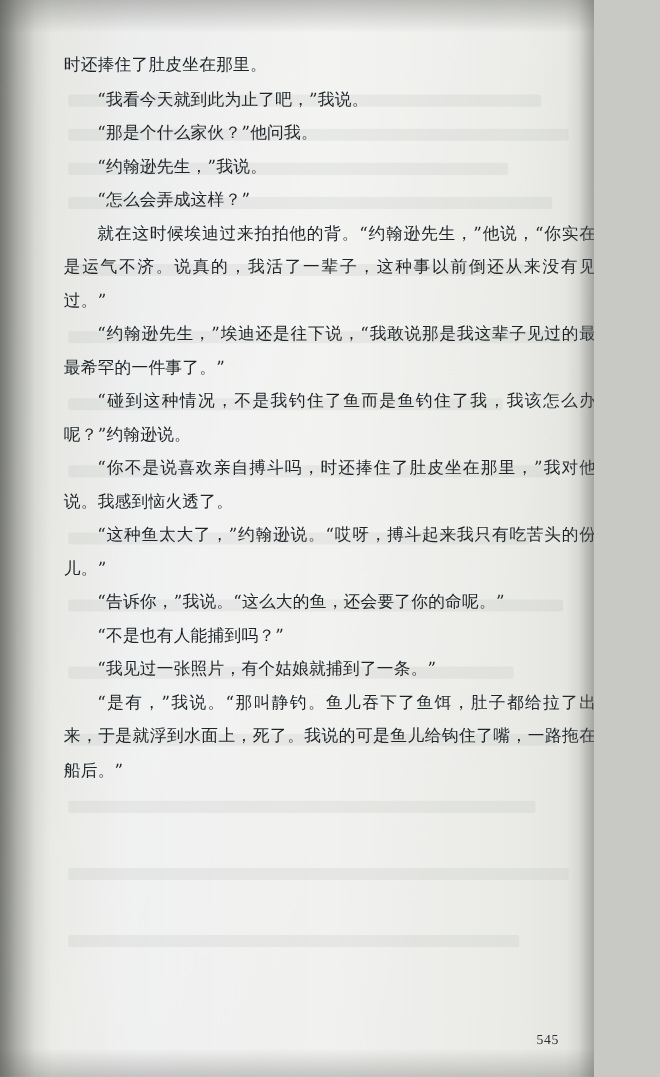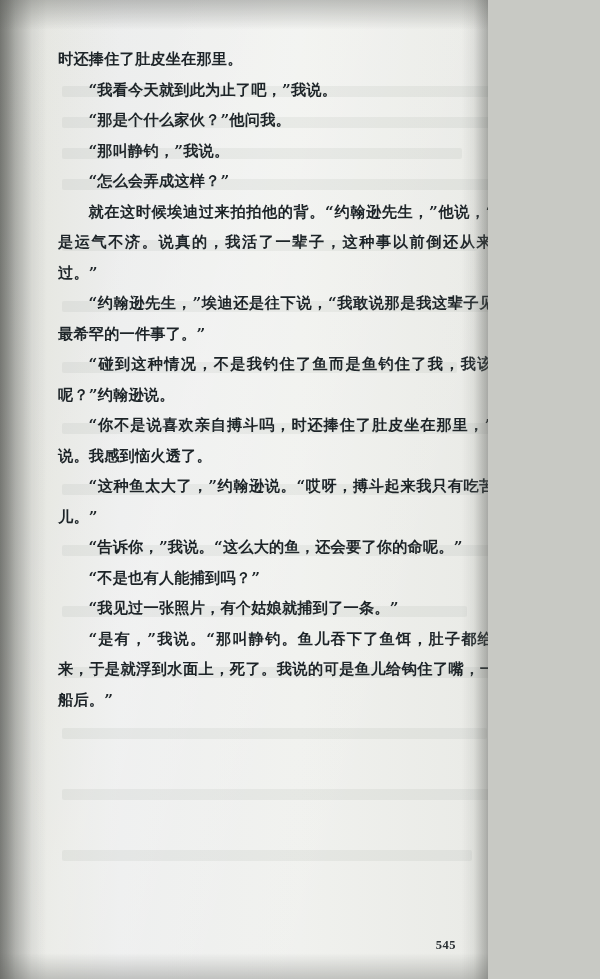--- a/index.html
+++ b/index.html
@@ -8,21 +8,21 @@
   }
   body {
     width: 600px;
     height: 979px;
     background: #c8c9c4;
     font-family: "DejaVu Serif", "Liberation Serif", serif;
     overflow: hidden;
   }
   .page {
     position: relative;
-    width: 488px;
+    width: 540px;
     height: 979px;
     box-sizing: border-box;
     background:
       linear-gradient(105deg,
         rgba(255,255,255,0.00) 0%,
         rgba(255,255,255,0.06) 22%,
         rgba(255,255,255,0.22) 40%,
         rgba(255,255,255,0.10) 58%,
         rgba(255,255,255,0.00) 80%),
       linear-gradient(90deg,
@@ -30,21 +30,20 @@
         #cfd0cb 14px,
         #dedfda 30px,
         #e6e7e2 48px,
         #eceded 120px,
         #f0f1ee 300px,
         #eaebe7 470px,
         #e2e3de 540px,
         #d6d7d2 580px,
         #c7c8c3 600px);
     overflow: hidden;
-    font-weight: bold;
   }
   
   .ghost-layer {
     position: absolute;
     inset: 0;
     pointer-events: none;
     opacity: 0.16;
     filter: blur(0.4px);
   }
   .ghost-row {
@@ -142,21 +141,21 @@
     <div class="ghost-row" style="left:62px;  top:667px; width:445px;"></div>
     <div class="ghost-row" style="left:62px;  top:728px; width:425px;"></div>
     <div class="ghost-row" style="left:62px;  top:789px; width:455px;"></div>
     <div class="ghost-row" style="left:62px;  top:850px; width:410px;"></div>
   </div>
 
   <div class="text-column">
     <p class="para no-indent">时还捧住了肚皮坐在那里。</p>
     <p class="para">“我看今天就到此为止了吧，”我说。</p>
     <p class="para">“那是个什么家伙？”他问我。</p>
-    <p class="para">“那叫静钓，”我说。</p>
+    <p class="para">“约翰逊先生，”我说。</p>
     <p class="para">“怎么会弄成这样？”</p>
     <p class="para">就在这时候埃迪过来拍拍他的背。“约翰逊先生，”他说，“你实在是运气不济。说真的，我活了一辈子，这种事以前倒还从来没有见过。”</p>
     <p class="para">“约翰逊先生，”埃迪还是往下说，“我敢说那是我这辈子见过的最最希罕的一件事了。”</p>
     <p class="para">“碰到这种情况，不是我钓住了鱼而是鱼钓住了我，我该怎么办呢？”约翰逊说。</p>
     <p class="para">“你不是说喜欢亲自搏斗吗，时还捧住了肚皮坐在那里，”我对他说。我感到恼火透了。</p>
     <p class="para">“这种鱼太大了，”约翰逊说。“哎呀，搏斗起来我只有吃苦头的份儿。”</p>
     <p class="para">“告诉你，”我说。“这么大的鱼，还会要了你的命呢。”</p>
     <p class="para">“不是也有人能捕到吗？”</p>
     <p class="para">“我见过一张照片，有个姑娘就捕到了一条。”</p>
     <p class="para">“是有，”我说。“那叫静钓。鱼儿吞下了鱼饵，肚子都给拉了出来，于是就浮到水面上，死了。我说的可是鱼儿给钩住了嘴，一路拖在船后。”</p>

